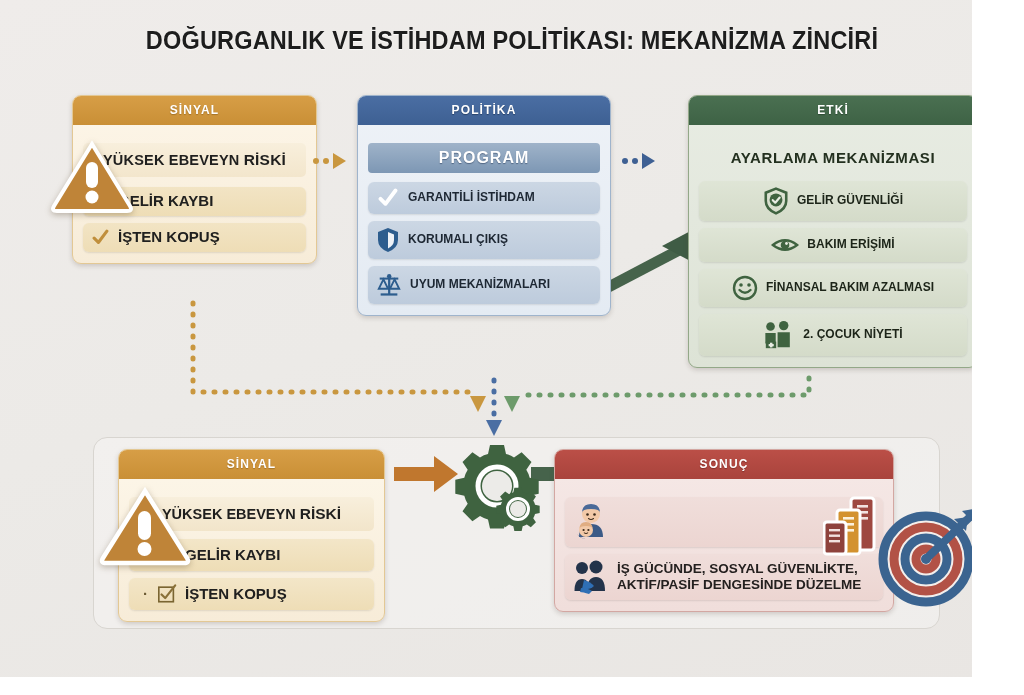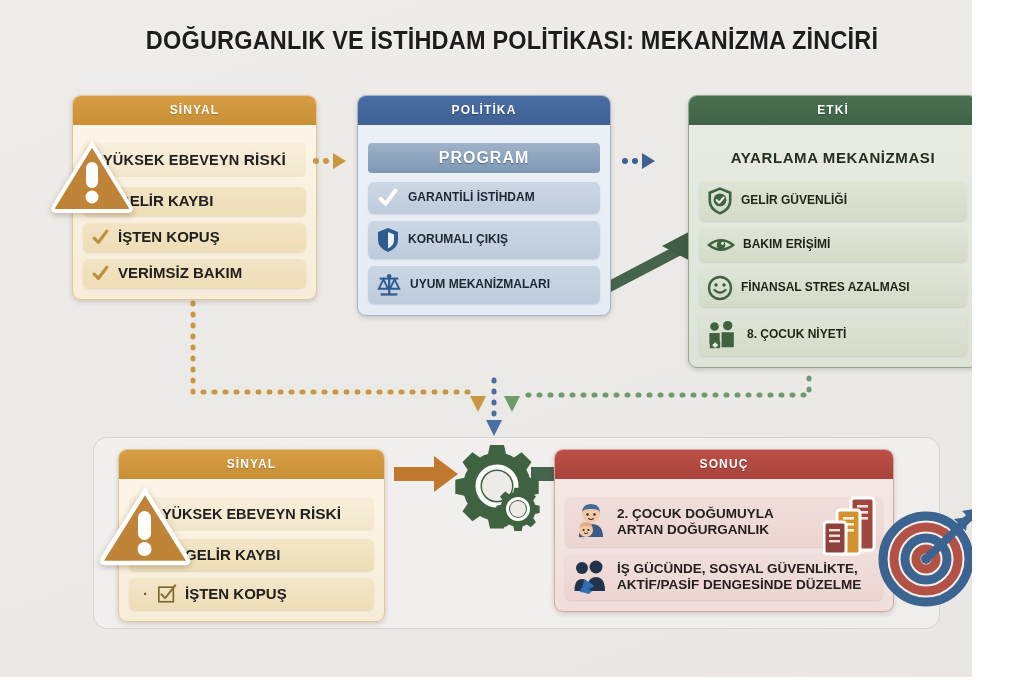--- a/index.html
+++ b/index.html
@@ -80,21 +80,21 @@
   }
   #politika .row{background:linear-gradient(180deg,#ccd7e4,#bdcbdc);color:#1d2733;}
 
   
   #etki{left:688px;top:95px;width:288px;
     background:linear-gradient(180deg,#e8ece3,#dde3d6);
     border:1px solid #93a888;}
   #etki .card-head{background:linear-gradient(180deg,#4a7051,#3e6245);
     text-shadow:0 1px 1px rgba(20,45,25,.5);}
   #etki .subhead{color:#23301f;font-size:15px;letter-spacing:.6px;background:transparent;}
-  #etki .row{background:linear-gradient(180deg,#dfe5d6,#d4dbc9);color:#1c2418;}
+  #etki .row{background:linear-gradient(180deg,#dfe5d6,#d4dbc9);color:#1c2418;justify-content:center;}
 
   
   #shell{
     position:absolute;left:93px;top:437px;width:845px;height:190px;
     border:1px solid #d8d5d0;border-radius:14px;
     background:rgba(255,255,255,.30);
   }
 
   
   #sinyal2{left:118px;top:449px;width:265px;
@@ -188,28 +188,20 @@
         <span>GELİR KAYBI</span>
       </div>
       <div class="row">
         <span class="ico">
           <svg width="19" height="17" viewBox="0 0 24 24">
               <path d="M3 13 l6 6 L21 3" fill="none" stroke="#c08f3c" stroke-width="4.4" stroke-linecap="round" stroke-linejoin="round"></path>
             </svg>
         </span>
         <span>İŞTEN KOPUŞ</span>
       </div>
-      <div class="row">
-        <span class="ico">
-          <svg width="19" height="17" viewBox="0 0 24 24">
-              <path d="M3 13 l6 6 L21 3" fill="none" stroke="#c08f3c" stroke-width="4.4" stroke-linecap="round" stroke-linejoin="round"></path>
-            </svg>
-        </span>
-        <span>VERİMSİZ BAKIM</span>
-      </div>
     </div>
   </div>
 
   <div class="warn" id="warn1">
     <svg width="84" height="74" viewBox="0 0 84 74">
       <path d="M42 4 L80 66 Q83 71 77 71 L7 71 Q1 71 4 66 Z" fill="#bf8438" stroke="#ffffff" stroke-width="4"></path>
       <rect x="36" y="22" width="12" height="26" rx="6" fill="#fff"></rect>
       <circle cx="42" cy="57" r="6.5" fill="#fff"></circle>
     </svg>
   </div>
@@ -296,36 +288,36 @@
 
       <div class="row">
         <span class="ico">
           <svg width="26" height="26" viewBox="0 0 26 26">
             <circle cx="13" cy="13" r="11" fill="none" stroke="#3f6340" stroke-width="2.4"></circle>
             <circle cx="9" cy="10" r="1.8" fill="#3f6340"></circle>
             <circle cx="17" cy="10" r="1.8" fill="#3f6340"></circle>
             <path d="M7.5 15 Q13 20.5 18.5 15" fill="none" stroke="#3f6340" stroke-width="2.4" stroke-linecap="round"></path>
           </svg>
         </span>
-        <span>FİNANSAL STRES AZALMASI</span>
+        <span>FİNANSAL BAKIM AZALMASI</span>
       </div>
 
       <div class="row">
         <span class="ico">
           <svg width="32" height="30" viewBox="0 0 34 30">
             <circle cx="8" cy="6" r="4.6" fill="#3f6340"></circle>
             <path d="M2.5 13 h11 v11 h-11 z" fill="#3f6340"></path>
             <circle cx="22" cy="5" r="5" fill="#3f6340"></circle>
             <path d="M15.5 12 h13 v16 h-13 z" fill="#3f6340"></path>
             <rect x="3" y="22" width="11" height="7" fill="#3f6340"></rect>
             <rect x="7.4" y="23.2" width="2.6" height="5" fill="#e8ece3"></rect>
             <rect x="6" y="24.6" width="5.4" height="2.4" fill="#e8ece3"></rect>
           </svg>
         </span>
-        <span>8. ÇOCUK NİYETİ</span>
+        <span>2. ÇOCUK NİYETİ</span>
       </div>
     </div>
   </div>
 
   <div class="card" id="sinyal2">
     <div class="card-head">SİNYAL</div>
     <div class="card-body">
       <div class="lead">
         <span>YÜKSEK EBEVEYN </span><b>RİSKİ</b>
       </div>
@@ -387,24 +379,20 @@
             <circle cx="14.5" cy="11.5" r="1.3" fill="#3a2a1c"></circle>
             <circle cx="21.5" cy="11.5" r="1.3" fill="#3a2a1c"></circle>
             <path d="M15.5 15.5 q2.5 2 5 0" fill="none" stroke="#3a2a1c" stroke-width="1.1" stroke-linecap="round"></path>
             <circle cx="13" cy="27" r="7" fill="#f2c9a8"></circle>
             <path d="M6.5 26 q0-7 6.5-7 q6.5 0 6.5 7 q0-3-6.5-3 q-6.5 0-6.5 3 z" fill="#e0ad82"></path>
             <circle cx="10.6" cy="27" r="1.1" fill="#3a2a1c"></circle>
             <circle cx="15.4" cy="27" r="1.1" fill="#3a2a1c"></circle>
             <path d="M11.2 30 q1.8 1.5 3.6 0" fill="none" stroke="#3a2a1c" stroke-width="1" stroke-linecap="round"></path>
             <path d="M4 31 q3 5 10 5 q-6 0-10-5 z" fill="#3b5a86"></path>
           </svg>
-        </span>
-        <span>
-          <span class="txt">2. ÇOCUK DOĞUMUYLA</span>
-          <span class="txt">ARTAN DOĞURGANLIK</span>
         </span>
       </div>
       <div class="row">
         <span class="ico">
           <svg width="36" height="34" viewBox="0 0 36 34">
             <circle cx="9" cy="8" r="6" fill="#23334a"></circle>
             <circle cx="23" cy="7" r="6.5" fill="#23334a"></circle>
             <path d="M1.5 31 q0-12 7.5-12 q7.5 0 7.5 12 z" fill="#23334a"></path>
             <path d="M14 31 q0-14 9-14 q9 0 9 14 z" fill="#23334a"></path>
             <path d="M11 20 q7 2 10 6 q-4 4-12 3 z" fill="#2f6fb5"></path>

